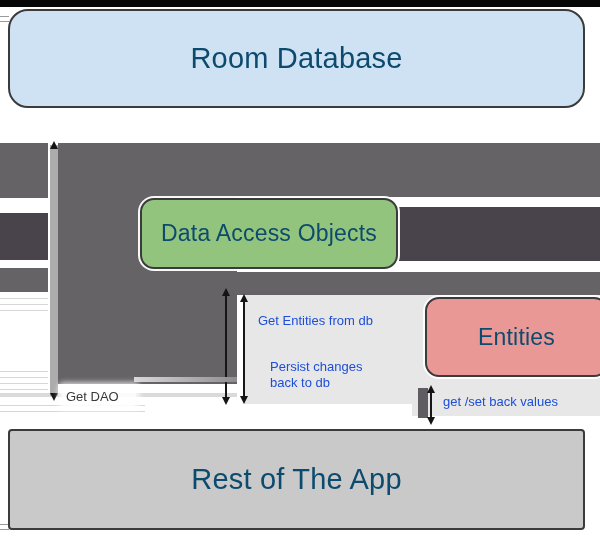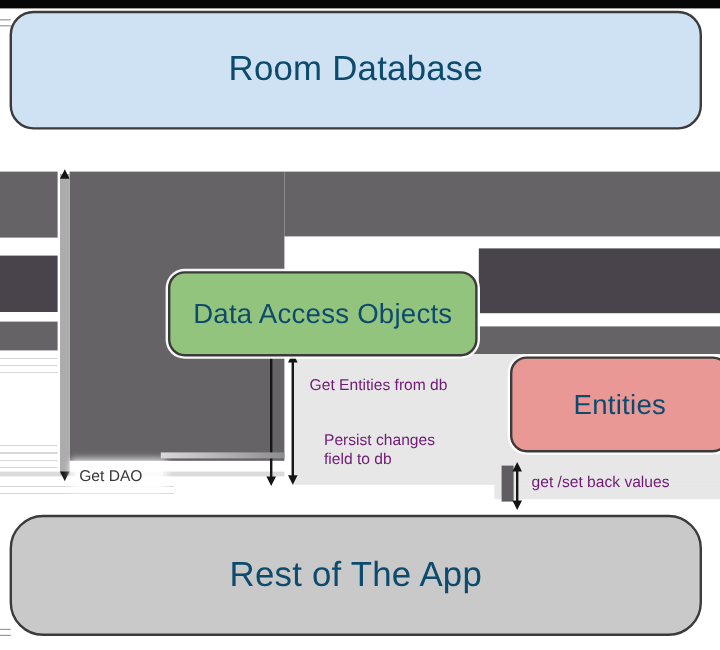--- a/index.html
+++ b/index.html
@@ -12,25 +12,25 @@
   .topstrip{left:0;top:0;width:600px;height:7px;background:#060606;}
 
   
   .node{box-sizing:border-box;border:2px solid var(--border-dark,#3b3b3b);
         display:flex;align-items:center;justify-content:center;
         color:#0c4a6e;letter-spacing:.2px;}
   .node-room{left:8px;top:9px;width:577px;height:99px;border-radius:20px;
              background:var(--room-db-fill,#cfe2f3);font-size:29px;}
   .node-dao{left:140px;top:198px;width:258px;height:71px;border-radius:14px;
             background:var(--dao-fill,#93c47d);font-size:23px;
-            box-shadow:0 0 0 2px rgba(255,255,255,.95);margin-top:28px;}
+            box-shadow:0 0 0 2px rgba(255,255,255,.95);}
   .node-entities{left:425px;top:297px;width:183px;height:80px;border-radius:14px;
             background:var(--entities-fill,#e99896);font-size:23px;
             box-shadow:0 0 0 2px rgba(255,255,255,.9);}
-  .node-rest{left:8px;top:429px;width:577px;height:101px;border-radius:28px;
+  .node-rest{left:8px;top:429px;width:577px;height:101px;border-radius:4px;
              background:var(--rest-app-fill,#c9c9c9);font-size:29px;}
 
   
   .blk{background:var(--block-gray,#656366);}
   .blkd{background:var(--block-dark,#49444c);}
   .band-a-left{left:0;top:143px;width:48px;height:55px;}
   .band-a-right{left:237px;top:143px;width:363px;height:54px;}
   .big-rect{left:58px;top:143px;width:179px;height:241px;}
   .band-b-left{left:0;top:213px;width:48px;height:47px;}
   .band-b-right{left:399px;top:207px;width:201px;height:54px;}
@@ -55,21 +55,21 @@
   .thin-arrow{width:8px;}
   .thin-arrow .shaft{position:absolute;left:3px;top:6px;bottom:6px;width:2px;background:#161616;}
   .thin-arrow .ah{left:0;}
   .thin-arrow .ah-up{top:0;}
   .thin-arrow .ah-down{bottom:0;}
 
   
   .minibar{left:418px;top:388px;width:10px;height:30px;background:#5f5d62;}
 
   
-  .lbl{font-size:13px;color:#701a75;white-space:nowrap;}
+  .lbl{font-size:13px;color:#1d4ed8;white-space:nowrap;}
   .lbl-getentities{left:258px;top:313px;}
   .lbl-persist{left:270px;top:359px;line-height:16px;white-space:normal;width:120px;}
   .lbl-getset{left:443px;top:394px;}
 
   .getdao-hl{left:62px;top:370px;width:74px;height:20px;background:rgba(255,255,255,.88);
              box-shadow:0 0 5px 4px rgba(255,255,255,.7);border-radius:2px;
              display:flex;align-items:center;margin-top:16px;}
   .getdao-hl .lbl{padding-left:4px;color:#383838;}
   .getdao-line{left:134px;top:377px;width:103px;height:5px;
                background:linear-gradient(to right,#d9d9d9,#8d8d8d);}
@@ -150,18 +150,18 @@
 
   <div class="abs getdao-hl">
     <span class="lbl">Get DAO</span>
   </div>
   <div class="abs getdao-line"></div>
 
   <div class="abs lbl lbl-getentities">Get Entities from db</div>
 
   <div class="abs lbl lbl-persist">
     <span>Persist changes</span><br>
-    <span>field to db</span>
+    <span>back to db</span>
   </div>
 
   <div class="abs lbl lbl-getset">get /set back values</div>
 
 </div>
 
 </body></html>

